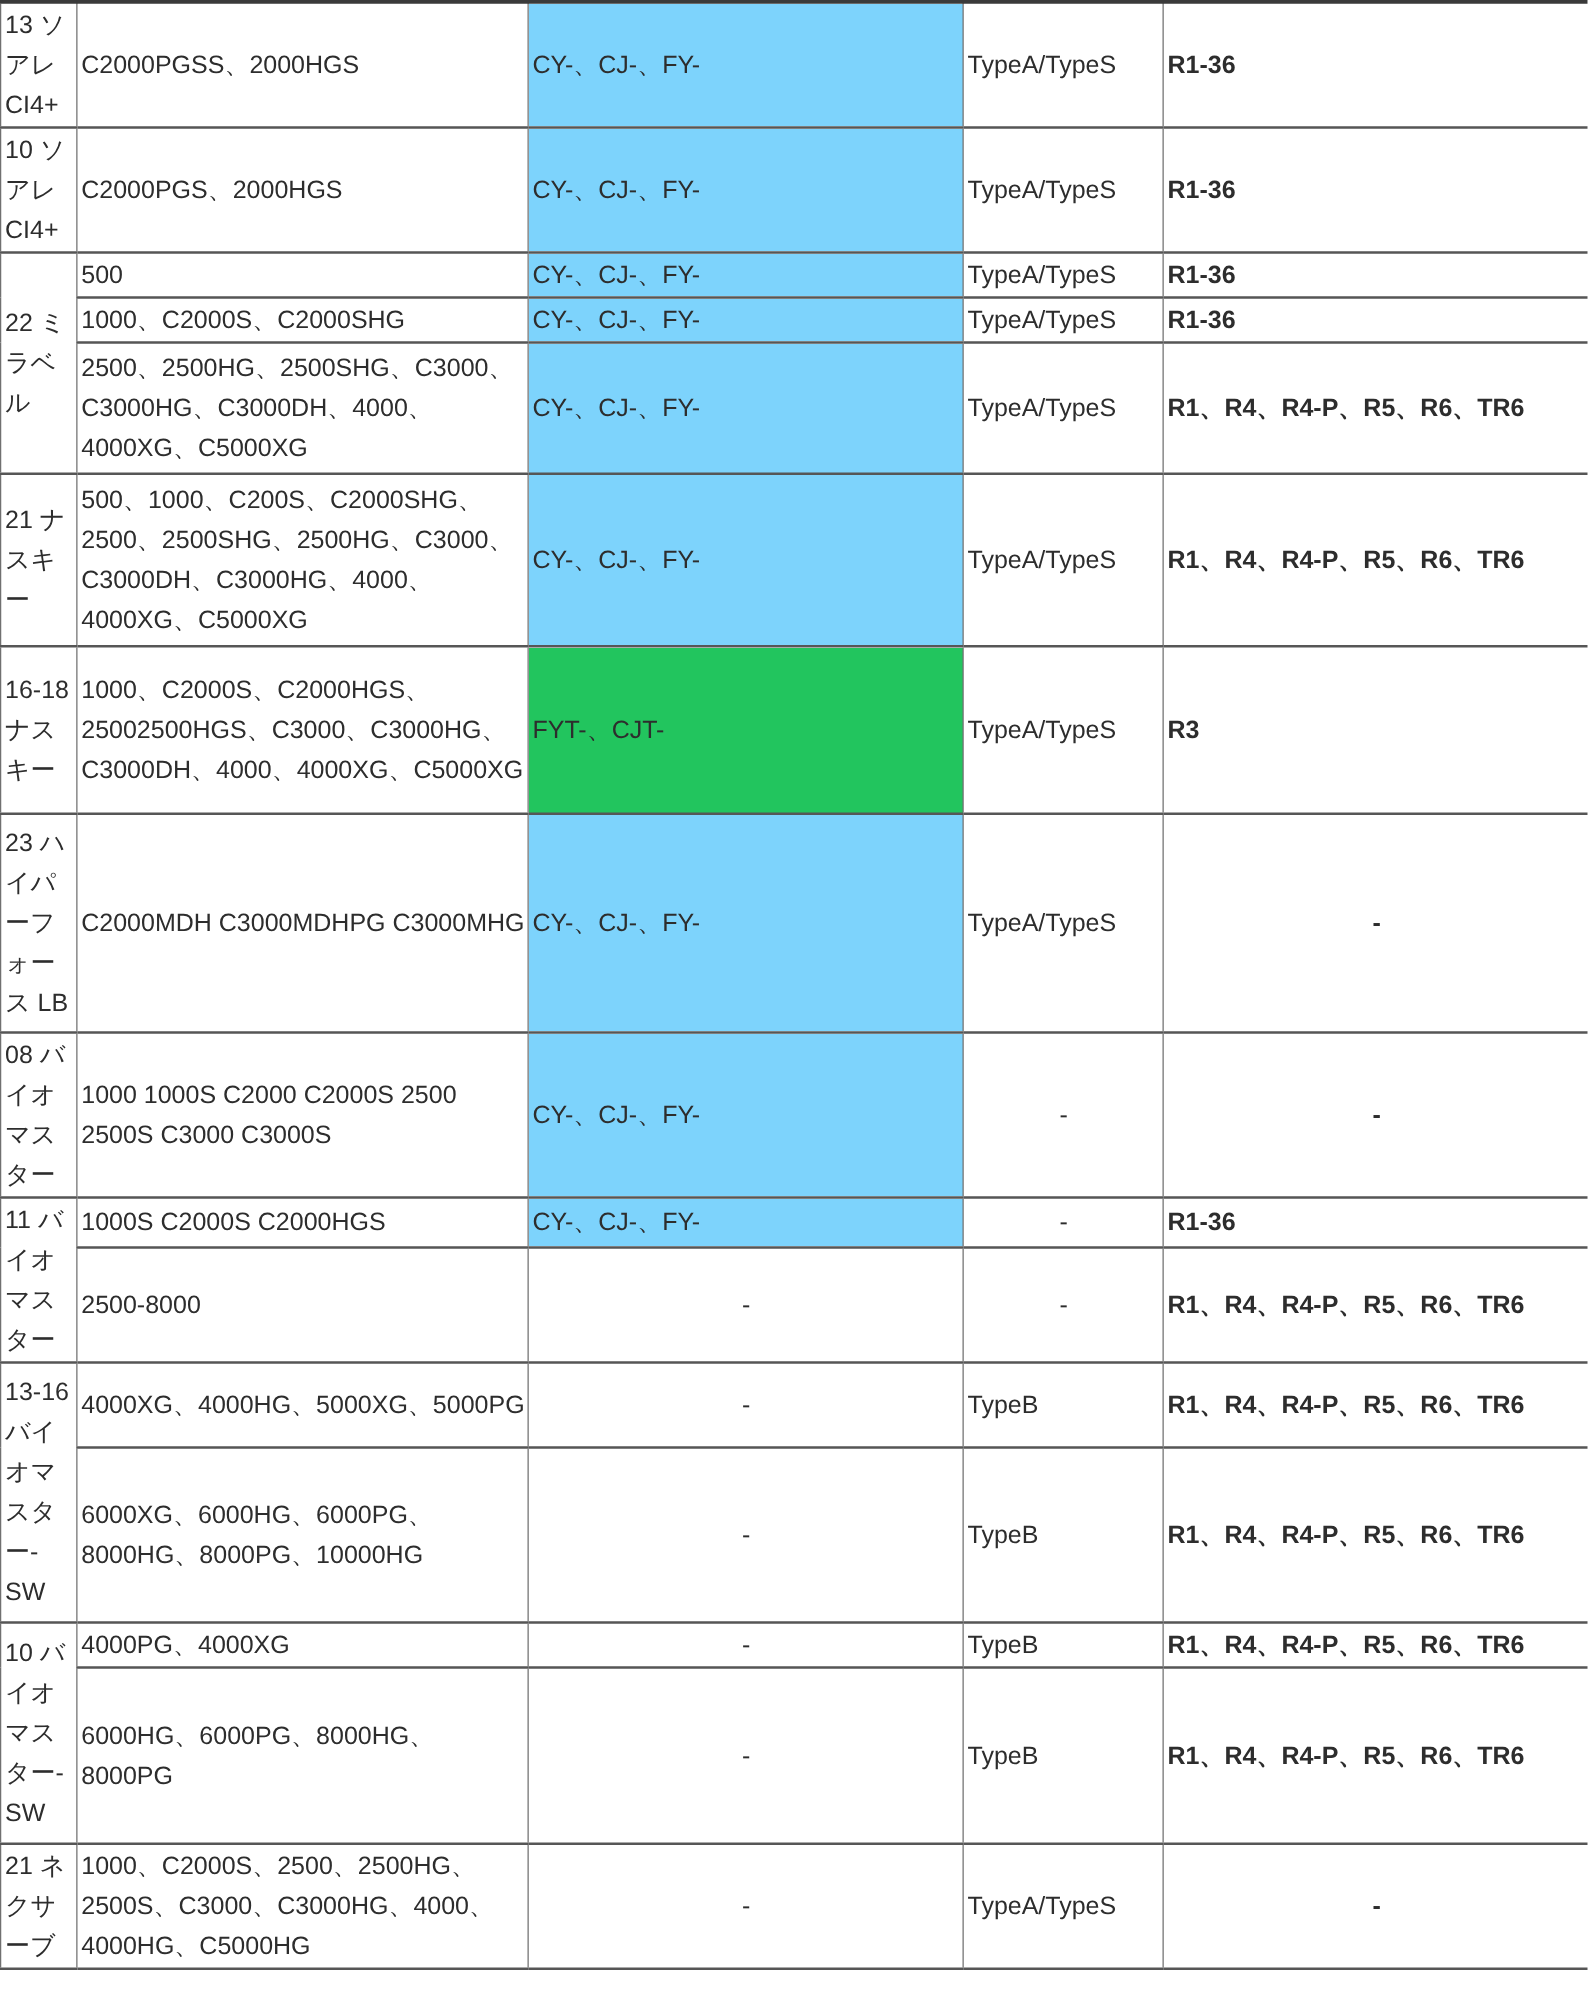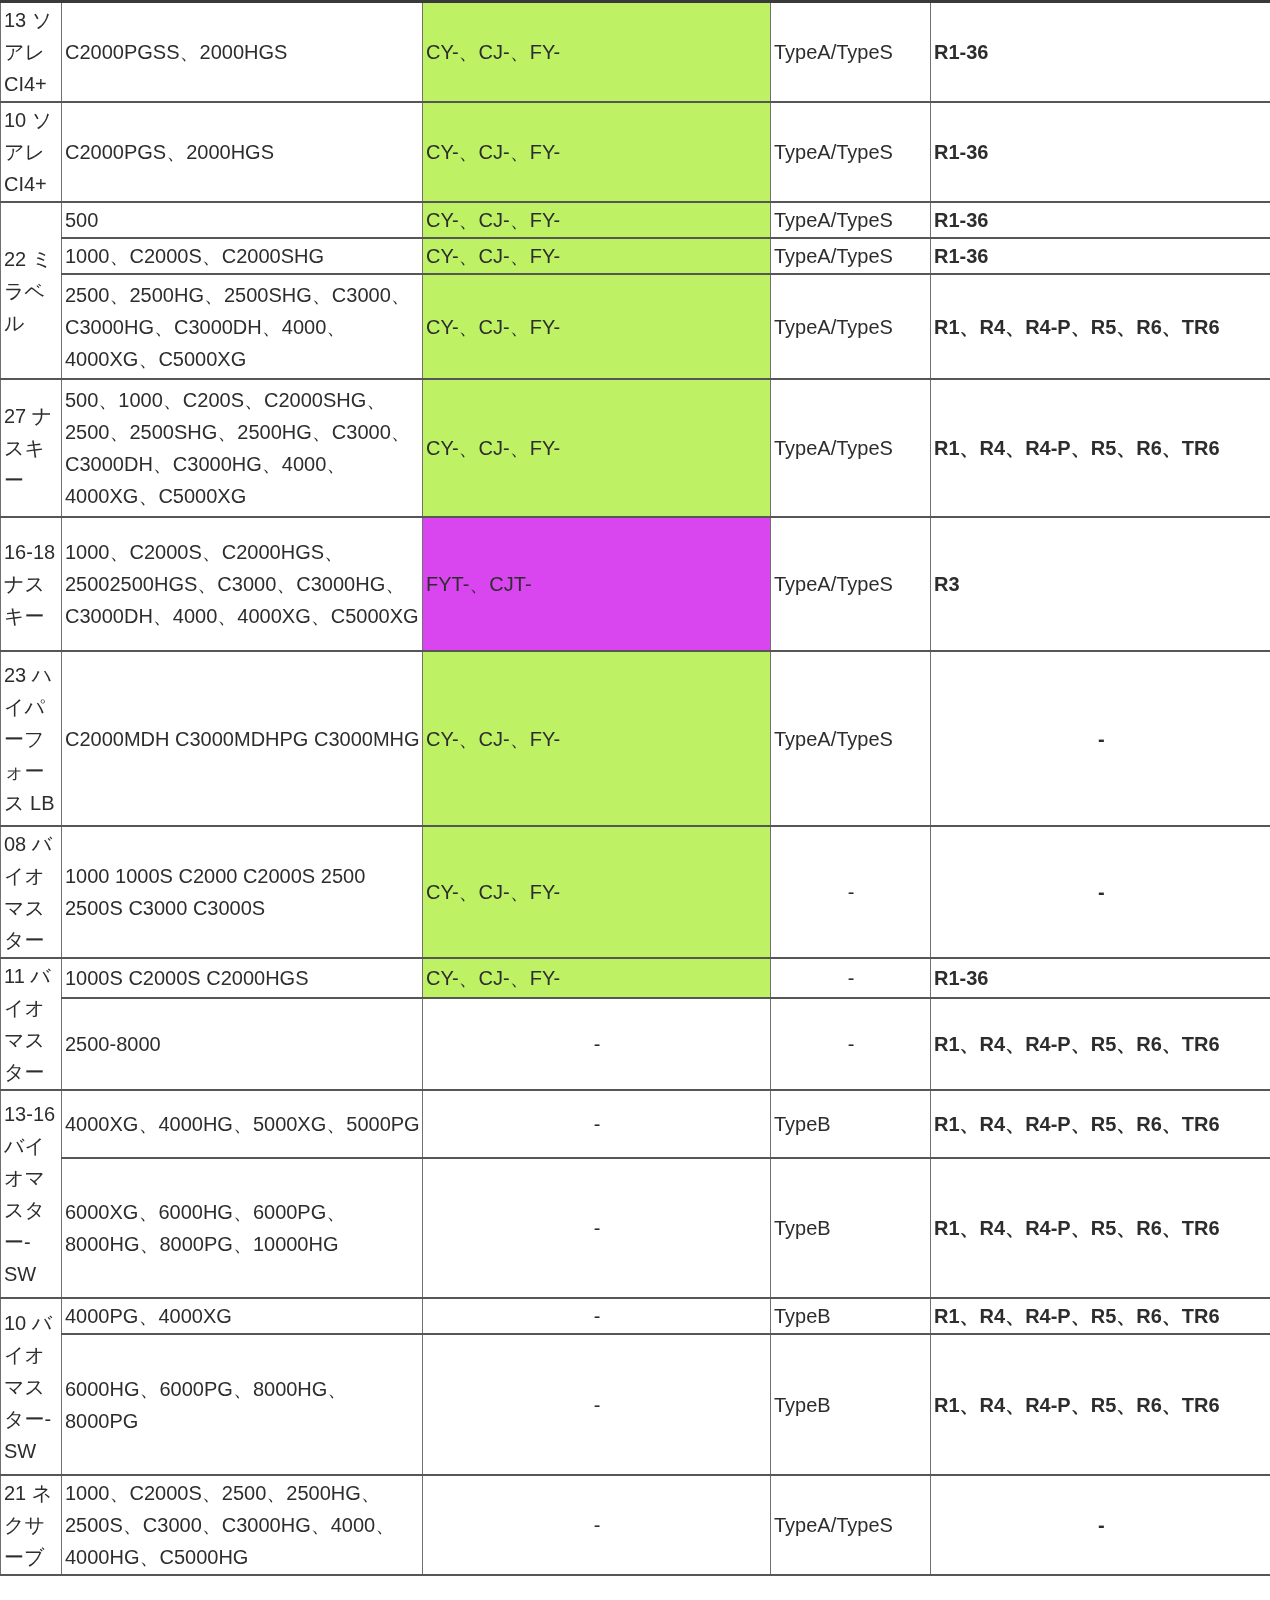--- a/index.html
+++ b/index.html
@@ -26,22 +26,22 @@
     vertical-align: middle;
     padding: 1px 2px 1px 3px;
     overflow: hidden;
     word-break: normal;
     overflow-wrap: break-word;
     text-align: left;
     background: #ffffff;
   }
   td:last-child { border-right: 0; font-weight: bold; }
   .center { text-align: center; }
-  .green  { background: #bef264; margin-left: 27px; }
-  .yellow { background: #d946ef; }
+  .green  { background: #7dd3fc; margin-left: 27px; }
+  .yellow { background: #22c55e; }
 </style>
 </head>
 <body>
 
 <table class="compat">
   <colgroup>
     <col style="width:61px">
     <col style="width:361px">
     <col style="width:348px">
     <col style="width:160px">
@@ -75,21 +75,21 @@
       <td>TypeA/TypeS</td>
       <td>R1-36</td>
     </tr>
     <tr style="height:105px">
       <td>2500、2500HG、2500SHG、C3000、C3000HG、C3000DH、4000、4000XG、C5000XG</td>
       <td class="green">CY-、CJ-、FY-</td>
       <td>TypeA/TypeS</td>
       <td>R1、R4、R4-P、R5、R6、TR6</td>
     </tr>
     <tr style="height:138px">
-      <td>27 ナスキー</td>
+      <td>21 ナスキー</td>
       <td>500、1000、C200S、C2000SHG、2500、2500SHG、2500HG、C3000、C3000DH、C3000HG、4000、4000XG、C5000XG</td>
       <td class="green">CY-、CJ-、FY-</td>
       <td>TypeA/TypeS</td>
       <td>R1、R4、R4-P、R5、R6、TR6</td>
     </tr>
     <tr style="height:134px">
       <td>16-18 ナスキー</td>
       <td>1000、C2000S、C2000HGS、25002500HGS、C3000、C3000HG、C3000DH、4000、4000XG、C5000XG</td>
       <td class="yellow">FYT-、CJT-</td>
       <td>TypeA/TypeS</td>

